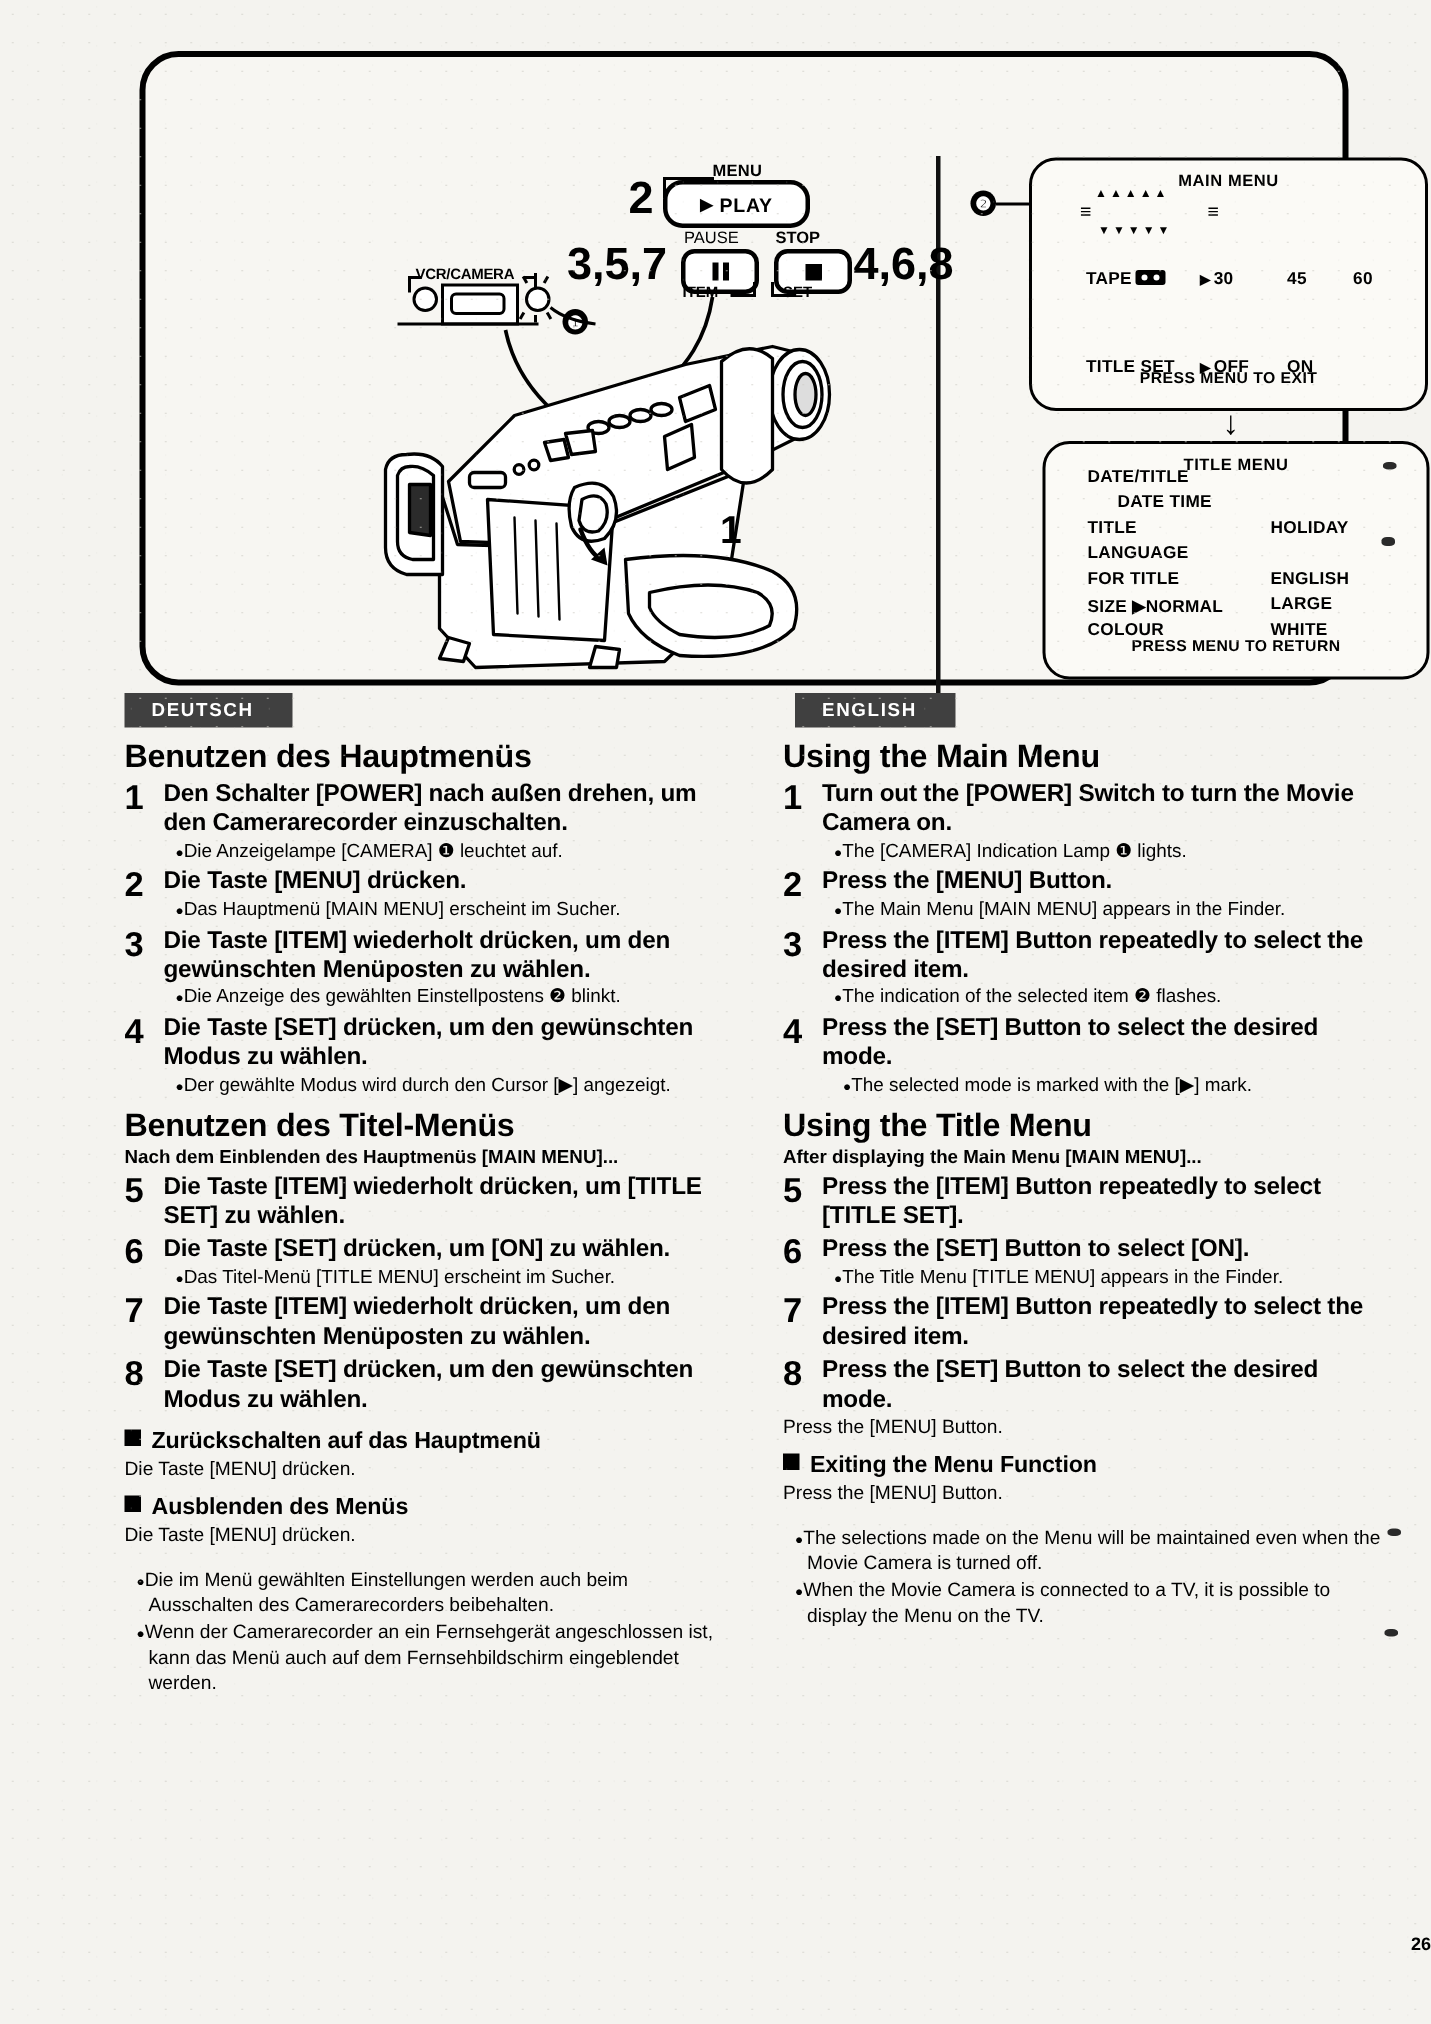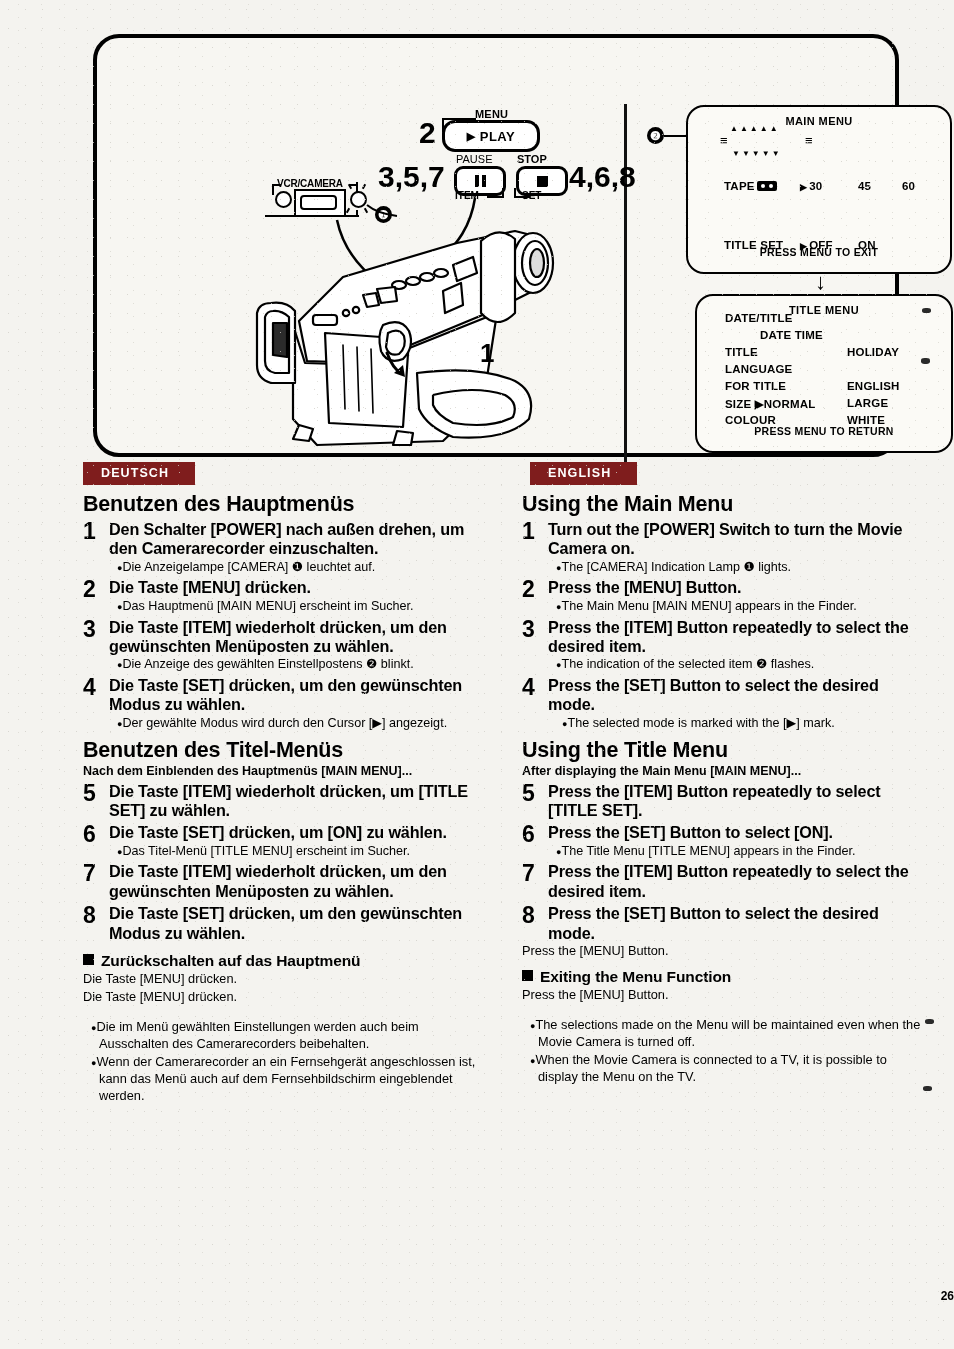--- a/index.html
+++ b/index.html
@@ -165,21 +165,21 @@
   #osd-title .t-l{width:150px;padding-left:28px;box-sizing:border-box;}
   #osd-title .t-r{width:auto;}
 
   #flow-arrow{
     position:absolute;left:718px;top:233px;
     font-size:22px;line-height:22px;font-weight:bold;
   }
 
   
   .langbar{
-    position:absolute;background:#7f1d1d;color:#fff;
+    position:absolute;background:#404040;color:#fff;
     font-size:12.5px;font-weight:bold;letter-spacing:1.1px;
     padding:4px 26px 5px 18px;
   }
   #bar-de{left:83px;top:462px;}
   #bar-en{left:530px;top:462px;}
 
   
   .col{position:absolute;top:492px;}
   #col-de{left:83px;width:400px;}
   #col-en{left:522px;width:400px;}
@@ -370,21 +370,21 @@
   <div id="flow-arrow">↓</div>
 
   <div id="osd-title" class="osd">
     <div class="osd-head">TITLE MENU</div>
     <div class="t-rows">
       <div class="t-row">
         <span class="t-l">DATE/TITLE</span>
         <span class="t-r"></span>
       </div>
       <div class="t-row">
-        <span class="t-l" style="padding-left:63px">DATE  TIME</span>
+        <span class="t-l" style="padding-left:48px">DATE  TIME</span>
         <span class="t-r"></span>
       </div>
       <div class="t-row">
         <span class="t-l">TITLE</span>
         <span class="t-r">HOLIDAY</span>
       </div>
       <div class="t-row">
         <span class="t-l">LANGUAGE</span>
         <span class="t-r"></span>
       </div>
@@ -471,20 +471,21 @@
   <div class="step">
     <div class="step-num">8</div>
     <div class="step-body">
       <p class="step-text">Die Taste [SET] drücken, um den gewünschten Modus zu wählen.</p>
     </div>
   </div>
 
   <h3 class="sqhead">Zurückschalten auf das Hauptmenü</h3>
   <p class="plain">Die Taste [MENU] drücken.</p>
 
+  <h3 class="sqhead">Ausblenden des Menüs</h3>
   <p class="plain">Die Taste [MENU] drücken.</p>
 
   <div class="tailnotes">
     <p class="bullet">Die im Menü gewählten Einstellungen werden auch beim Ausschalten des Camerarecorders beibehalten.</p>
     <p class="bullet">Wenn der Camerarecorder an ein Fernsehgerät angeschlossen ist, kann das Menü auch auf dem Fernsehbildschirm eingeblendet werden.</p>
   </div>
 </div>
 
 <div id="col-en" class="col">
   <h2 class="sect">Using the Main Menu</h2>

